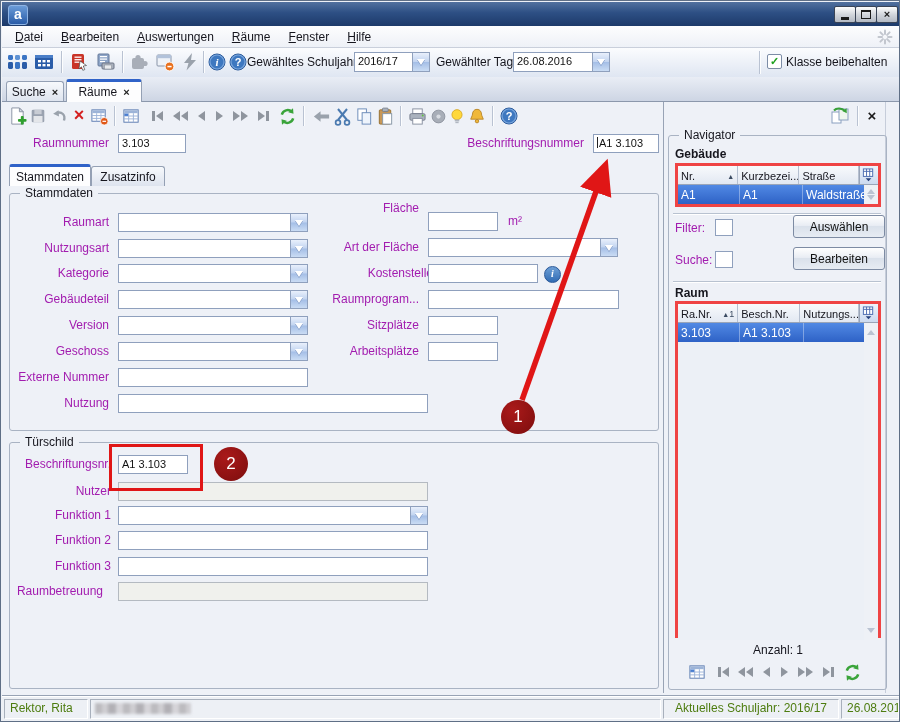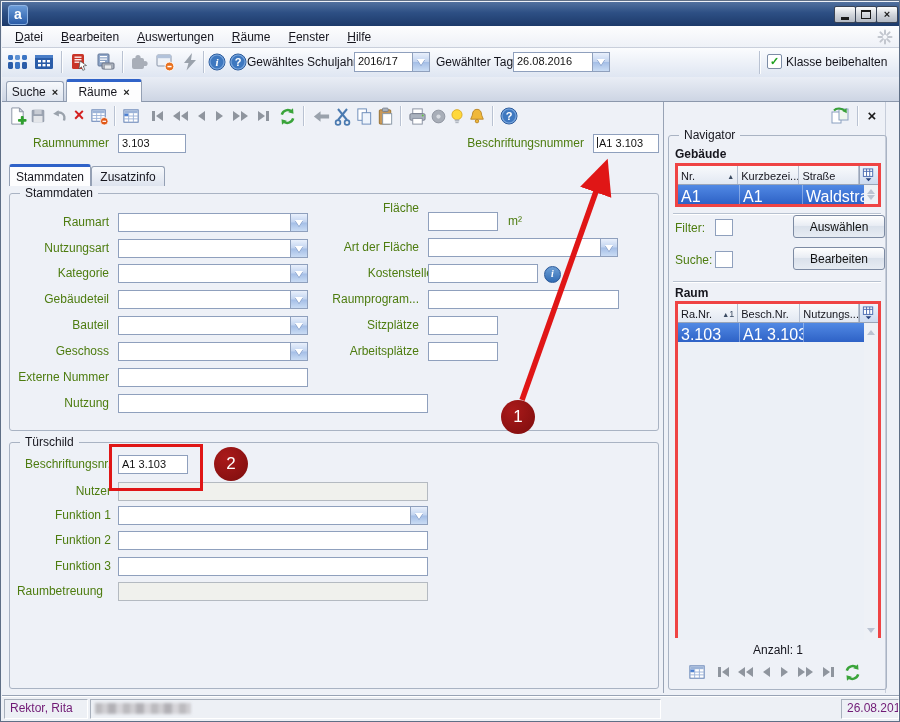--- a/index.html
+++ b/index.html
@@ -30,54 +30,54 @@
   
   #tabstrip{left:1px;top:76px;width:898px;height:25px;background:linear-gradient(#e9edf5,#ccd4e3);}
   .tab{box-sizing:border-box;border:1px solid #94a0b4;border-bottom:none;border-radius:3px 3px 0 0;display:flex;align-items:center;justify-content:center;gap:6px;font-size:12px;color:#16161e;}
   .tab .x{font-size:11px;font-weight:bold;color:#222;}
   .tab-off{background:linear-gradient(#f7f9fc,#dde3ee);}
   .tab-on{background:#fdfdfe;border-top:3px solid #2f62c8;}
   #contentline{left:1px;top:100px;width:898px;height:1px;background:#8c98ac;}
   
   .iico{display:flex;align-items:center;justify-content:center;}
   
-  .lbl{font-size:12px;color:#4d7c0f;text-align:right;line-height:19px;white-space:nowrap;}
+  .lbl{font-size:12px;color:#a21caf;text-align:right;line-height:19px;white-space:nowrap;}
   .txt{box-sizing:border-box;height:19px;background:#fff;border:1px solid #8fa0bd;font-size:11px;line-height:17px;padding:0 3px;color:#111;white-space:nowrap;overflow:hidden;}
   .txt.dis{background:#f0f1ed;border-color:#b4bac1;}
   .fcombo{box-sizing:border-box;height:19px;background:#fff;border:1px solid #8fa0bd;}
   .caret{display:inline-block;width:1px;height:11px;background:#222;margin-right:1px;vertical-align:-1px;}
   .grp{border:1px solid #a9b3c3;border-radius:3px;}
   .glab{position:absolute;top:-8px;left:10px;background:#eef1f7;padding:0 5px;font-size:12px;color:#16161e;white-space:nowrap;}
   .infoi{width:15px;height:15px;border-radius:50%;background:linear-gradient(#6d9fd6,#316cb4);border:1px solid #2a5898;color:#fff;font-size:10px;font-weight:bold;font-family:"Liberation Serif",serif;font-style:italic;text-align:center;line-height:14px;}
   
   .badge{width:34px;height:34px;border-radius:50%;background:radial-gradient(circle at 35% 30%,#aa1a1a,#7c0d0d);color:#fff;font-size:17px;display:flex;align-items:center;justify-content:center;z-index:60;}
   #redbox{border:3px solid #e01616;z-index:55;}
   #arrowsvg{left:0;top:0;width:900px;height:722px;pointer-events:none;z-index:58;}
   
   .bold12{font-size:12px;font-weight:bold;color:#16161e;white-space:nowrap;}
   .ntable{box-sizing:border-box;border:3px solid #ef4444;background:#0f766e;}
   .throw{display:flex;height:18px;background:linear-gradient(#f8fafc,#e2e8f2);border-bottom:1px solid #9aa5b8;}
   .th{box-sizing:border-box;border-right:1px solid #b6c0d0;font-size:11px;color:#16161e;padding:2px 3px 0 3px;white-space:nowrap;overflow:hidden;display:flex;align-items:center;}
   .sorta{font-size:7px;color:#3a4a60;margin-left:auto;}
   .tdrow{display:flex;height:19px;background:linear-gradient(#5189e4,#2e62c6);}
-  .td{box-sizing:border-box;border-right:1px solid rgba(255,255,255,.35);font-size:16px;color:#fff;padding:3px 3px 0 3px;white-space:nowrap;overflow:hidden;}
+  .td{box-sizing:border-box;border-right:1px solid rgba(255,255,255,.35);font-size:12px;color:#fff;padding:3px 3px 0 3px;white-space:nowrap;overflow:hidden;}
   .cfgbtn{box-sizing:border-box;width:20px;height:18px;background:linear-gradient(#eef3fb,#ccdaf0);border-left:1px solid #9aa5b8;display:flex;align-items:center;justify-content:center;}
   .scol{width:20px;display:flex;flex-direction:column;align-items:center;background:#eef1f6;}
   .sup{width:0;height:0;border:4px solid transparent;border-bottom:5px solid #bac3d2;}
   .sdn{width:0;height:0;border:4px solid transparent;border-top:5px solid #bac3d2;}
   .btn{box-sizing:border-box;background:linear-gradient(#fefefe,#e9edf4 45%,#dae1eb 50%,#e7ecf3);border:1px solid #7d8ba3;border-radius:3px;font-size:12px;color:#111;display:flex;align-items:center;justify-content:center;}
   .hline{height:1px;background:#b8c2d0;box-shadow:0 1px 0 #fff;}
   
   .nav{display:flex;align-items:center;justify-content:center;gap:1px;}
   .trl{width:0;height:0;border:5px solid transparent;border-right:7px solid #8f959e;border-left:none;}
   .trr{width:0;height:0;border:5px solid transparent;border-left:7px solid #8f959e;border-right:none;}
   .bar{width:3px;height:10px;background:#8f959e;}
   
   #statusbar{left:1px;top:694px;width:898px;height:27px;background:#edf0f5;border-top:1px solid #98a3b5;box-shadow:inset 0 1px 0 #fff;}
-  .scell{box-sizing:border-box;border:1px solid;border-color:#a8b0bc #fff #fff #a8b0bc;font-size:12px;color:#701a75;line-height:17px;padding:0 5px;white-space:nowrap;overflow:hidden;}
+  .scell{box-sizing:border-box;border:1px solid;border-color:#a8b0bc #fff #fff #a8b0bc;font-size:12px;color:#4d7c0f;line-height:17px;padding:0 5px;white-space:nowrap;overflow:hidden;}
   #blur{background:repeating-linear-gradient(90deg,#b4b2b6 0 7px,#cac8cc 7px 13px,#a8a6ab 13px 21px,#d2d0d4 21px 28px);filter:blur(1.6px);opacity:.85;}
 </style>
 </head>
 <body>
 
 <div id="window">
 
   <div class="abs" id="titlebar">
     <div class="abs" id="logo">a</div>
     <div class="abs wbtn" style="left:832px;">
@@ -417,21 +417,21 @@
       <span class="cbtn">
         <span class="chv"></span>
       </span>
     </div>
   <div class="abs lbl" style="left:8px;top:289px;width:100px;">Gebäudeteil</div>
   <div class="abs fcombo" style="left:117px;top:289px;width:190px;">
       <span class="cbtn">
         <span class="chv"></span>
       </span>
     </div>
-  <div class="abs lbl" style="left:8px;top:315px;width:100px;">Bauteil</div>
+  <div class="abs lbl" style="left:8px;top:315px;width:100px;">Version</div>
   <div class="abs fcombo" style="left:117px;top:315px;width:190px;">
       <span class="cbtn">
         <span class="chv"></span>
       </span>
     </div>
   <div class="abs lbl" style="left:8px;top:341px;width:100px;">Geschoss</div>
   <div class="abs fcombo" style="left:117px;top:341px;width:190px;">
       <span class="cbtn">
         <span class="chv"></span>
       </span>
@@ -617,15 +617,16 @@
         <polygon points="15.8,1.2 16.3,7 10.8,5.4" fill="#3aa43a"></polygon>
       <path d="M16 12a6.4 6.4 0 0 1-10.6 2.9" fill="none" stroke="#3aa43a" stroke-width="2.6"></path>
         <polygon points="4.2,18.8 3.7,13 9.2,14.6" fill="#3aa43a"></polygon>
     </svg>
   </div>
 
   <div class="abs" id="statusbar"></div>
   <div class="abs scell" style="left:3px;top:698px;width:84px;height:20px;">Rektor, Rita</div>
   <div class="abs scell" style="left:89px;top:698px;width:571px;height:20px;"></div>
   <div class="abs" id="blur" style="left:94px;top:702px;width:96px;height:11px;"></div>
+  <div class="abs scell" style="left:662px;top:698px;width:176px;height:20px;text-align:center;">Aktuelles Schuljahr: 2016/17</div>
   <div class="abs scell" style="left:840px;top:698px;width:58px;height:20px;text-align:center;">26.08.2016</div>
 
 </div>
 
 </body></html>

